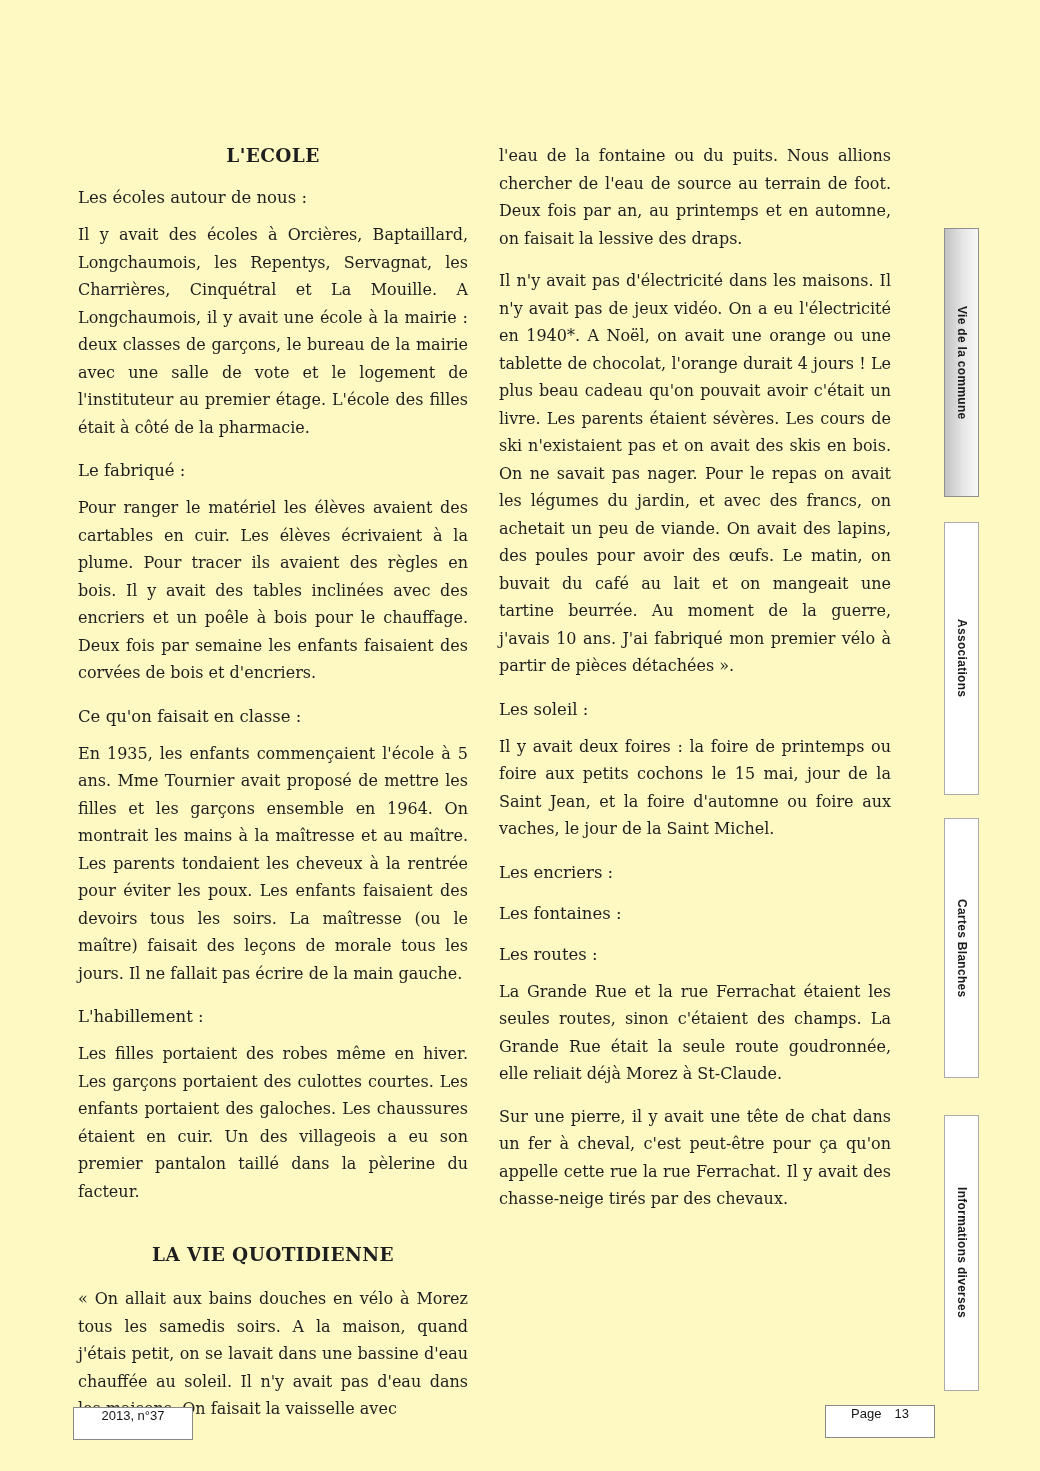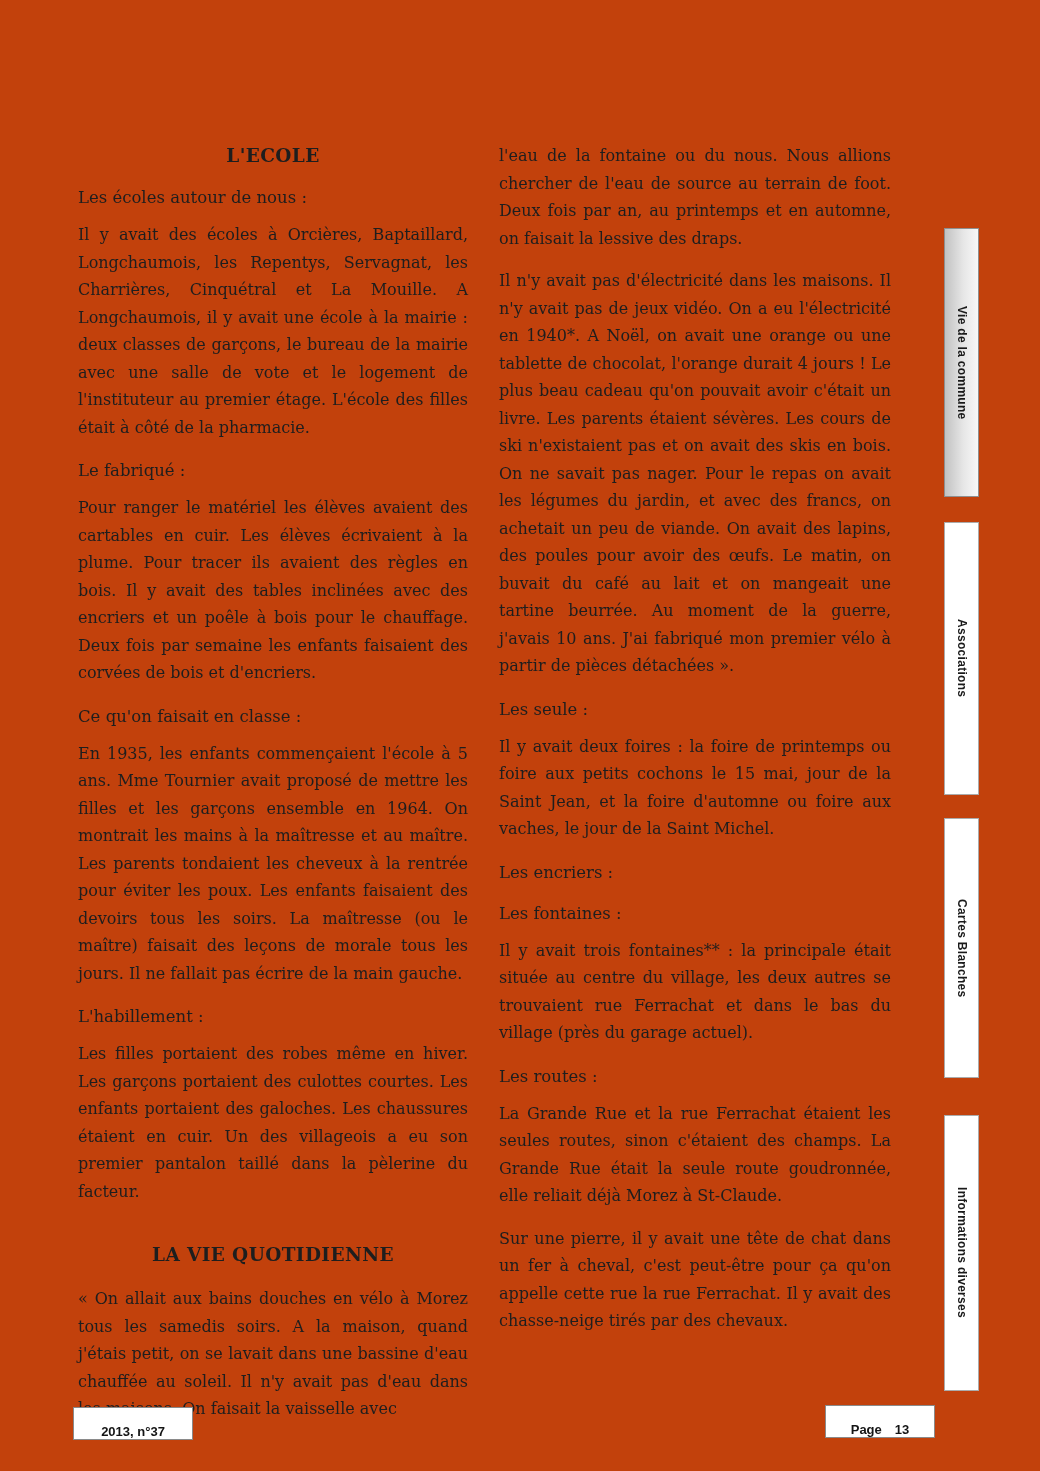--- a/index.html
+++ b/index.html
@@ -4,21 +4,21 @@
 <style>
   html, body {
     margin: 0;
     padding: 0;
     background: #ffffff;
   }
   .page {
     position: relative;
     width: 1040px;
     height: 1471px;
-    background: #c2410c;
+    background: #fef9c3;
     font-family: "DejaVu Serif", serif;
     color: #1e1e1e;
     overflow: hidden;
   }
   .column {
     position: absolute;
     top: 142px;
   }
   .column-left  { left: 78px;  width: 390px; }
   .column-right { left: 499px; width: 392px; }
@@ -85,25 +85,25 @@
     white-space: nowrap;
   }
 
   
   .footer-box {
     position: absolute;
     box-sizing: border-box;
     background: #ffffff;
     border: 1px solid #8a8a8a;
     display: flex;
-    align-items: flex-end;
+    align-items: flex-start;
     justify-content: center;
     font-family: "Liberation Sans", sans-serif;
     font-size: 13px;
-    font-weight: bold;
+    font-weight: normal;
     color: #151515;
   }
   .footer-issue { left: 73px;  top: 1407px; width: 120px; height: 33px; }
   .footer-page  { left: 825px; top: 1405px; width: 110px; height: 33px; gap: 13px; }
 </style>
 </head>
 <body>
 
 <div class="page">
 
@@ -115,27 +115,26 @@
       <p class="paragraph">Pour ranger le matériel les élèves avaient des cartables en cuir. Les élèves écrivaient à la plume. Pour tracer ils avaient des règles en bois. Il y avait des tables inclinées avec des encriers et un poêle à bois pour le chauffage. Deux fois par semaine les enfants faisaient des corvées de bois et d'encriers.</p>
       <h2 class="subheading">Ce qu'on faisait en classe :</h2>
       <p class="paragraph">En 1935, les enfants commençaient l'école à 5 ans. Mme Tournier avait proposé de mettre les filles et les garçons ensemble en 1964. On montrait les mains à la maîtresse et au maître. Les parents tondaient les cheveux à la rentrée pour éviter les poux. Les enfants faisaient des devoirs tous les soirs. La maîtresse (ou le maître) faisait des leçons de morale tous les jours. Il ne fallait pas écrire de la main gauche.</p>
       <h2 class="subheading">L'habillement :</h2>
       <p class="paragraph">Les filles portaient des robes même en hiver. Les garçons portaient des culottes courtes. Les enfants portaient des galoches. Les chaussures étaient en cuir. Un des villageois a eu son premier pantalon taillé dans la pèlerine du facteur.</p>
       <h2 class="title">LA VIE QUOTIDIENNE</h2>
       <p class="paragraph">«  On allait aux bains douches en vélo à Morez tous les samedis soirs. A la maison, quand j'étais petit, on se lavait dans une bassine d'eau chauffée au soleil. Il n'y avait pas d'eau dans les maisons. On faisait la vaisselle avec</p>
     </div>
 
   <div class="column column-right">
-      <p class="paragraph">l'eau de la fontaine ou du nous. Nous allions chercher de l'eau de source au terrain de foot. Deux fois par an, au printemps et en automne, on faisait la lessive des draps.</p>
+      <p class="paragraph">l'eau de la fontaine ou du puits. Nous allions chercher de l'eau de source au terrain de foot. Deux fois par an, au printemps et en automne, on faisait la lessive des draps.</p>
       <p class="paragraph">Il n'y avait pas d'électricité dans les maisons. Il n'y avait pas de jeux vidéo. On a eu l'électricité en 1940*. A Noël, on avait une orange ou une tablette de chocolat, l'orange durait 4 jours ! Le plus beau cadeau qu'on pouvait avoir c'était un livre. Les parents étaient sévères. Les cours de ski n'existaient pas et on avait des skis en bois. On ne savait pas nager. Pour le repas on avait les légumes du jardin, et avec des francs, on achetait un peu de viande. On avait des lapins, des poules pour avoir des œufs. Le matin, on buvait du café au lait et on mangeait une tartine beurrée. Au moment de la guerre, j'avais 10 ans. J'ai fabriqué mon premier vélo à partir de pièces détachées ».</p>
-      <h2 class="subheading">Les seule :</h2>
+      <h2 class="subheading">Les soleil :</h2>
       <p class="paragraph">Il y avait deux foires : la foire de printemps ou foire aux petits cochons le 15 mai, jour de la Saint Jean, et la foire d'automne ou foire aux vaches, le jour de la Saint Michel.</p>
       <h2 class="subheading">Les encriers :</h2>
       <h2 class="subheading">Les fontaines :</h2>
-      <p class="paragraph">Il y avait trois fontaines** : la principale était située au centre du village, les deux autres se trouvaient rue Ferrachat et dans le bas du village (près du garage actuel).</p>
       <h2 class="subheading">Les routes :</h2>
       <p class="paragraph">La Grande Rue et la rue Ferrachat étaient les seules routes, sinon c'étaient des champs. La Grande Rue était la seule route goudronnée, elle reliait déjà Morez à St-Claude.</p>
       <p class="paragraph">Sur une pierre, il y avait une tête de chat dans un fer à cheval, c'est peut-être pour ça qu'on appelle cette rue la rue Ferrachat. Il y avait des chasse-neige tirés par des chevaux.</p>
     </div>
 
   <div class="sidebar-tabs">
       <div class="side-tab active">
         <span class="tab-label">Vie de la commune</span>
       </div>
       <div class="side-tab">

